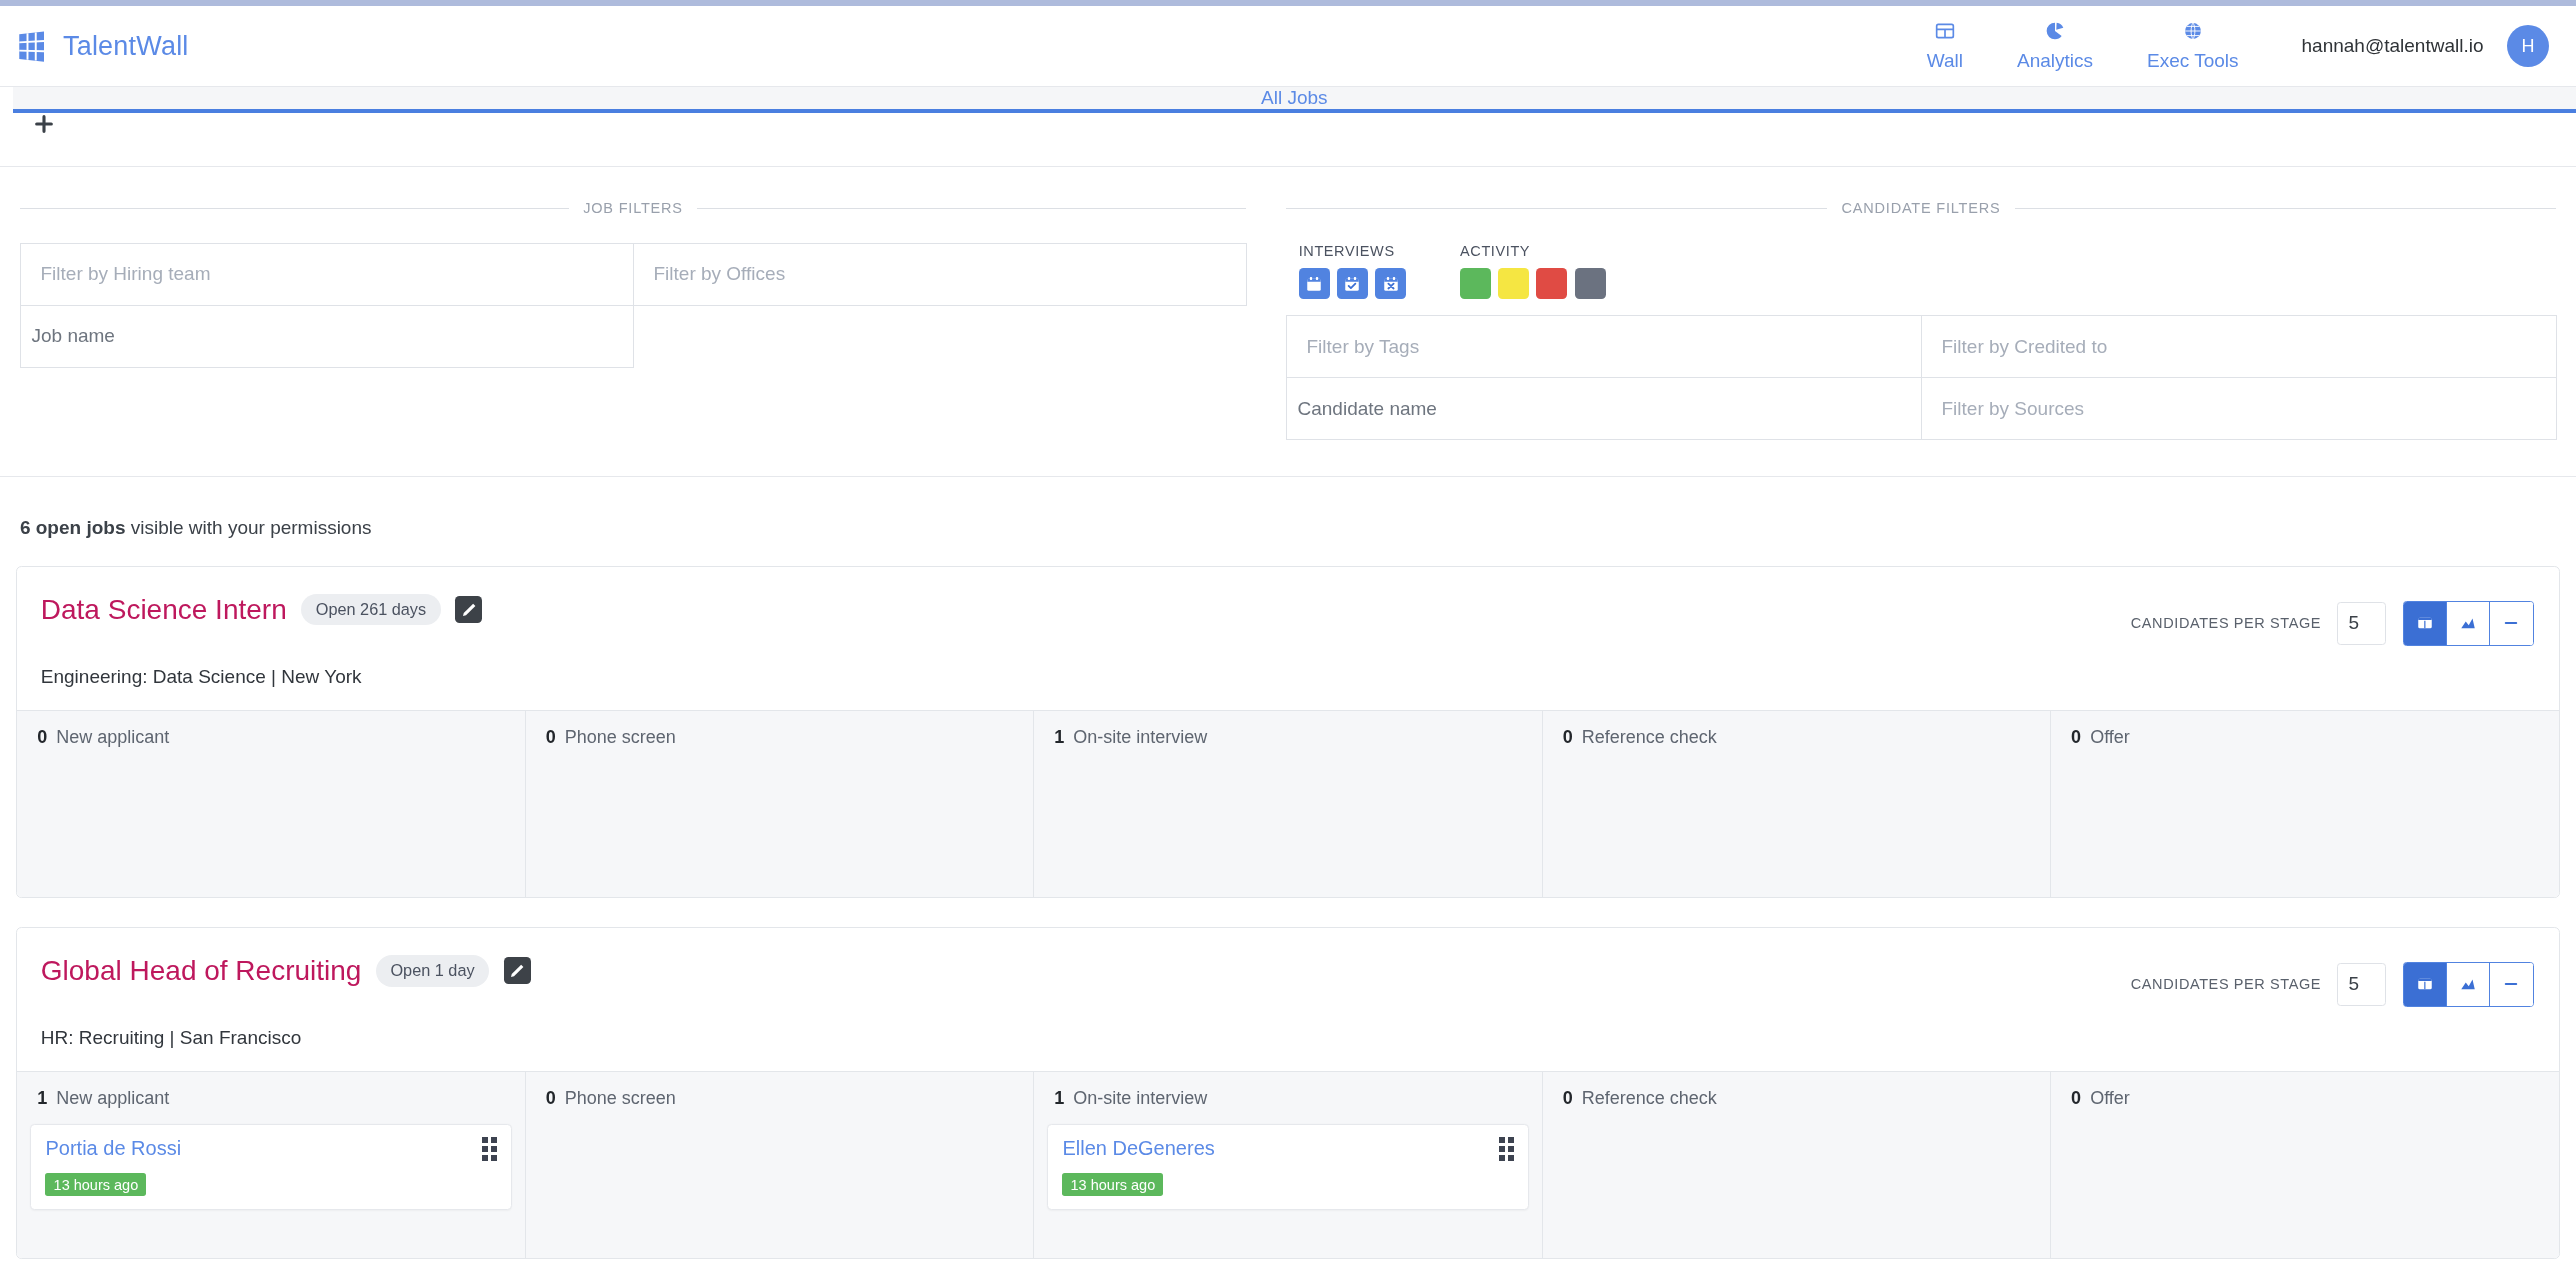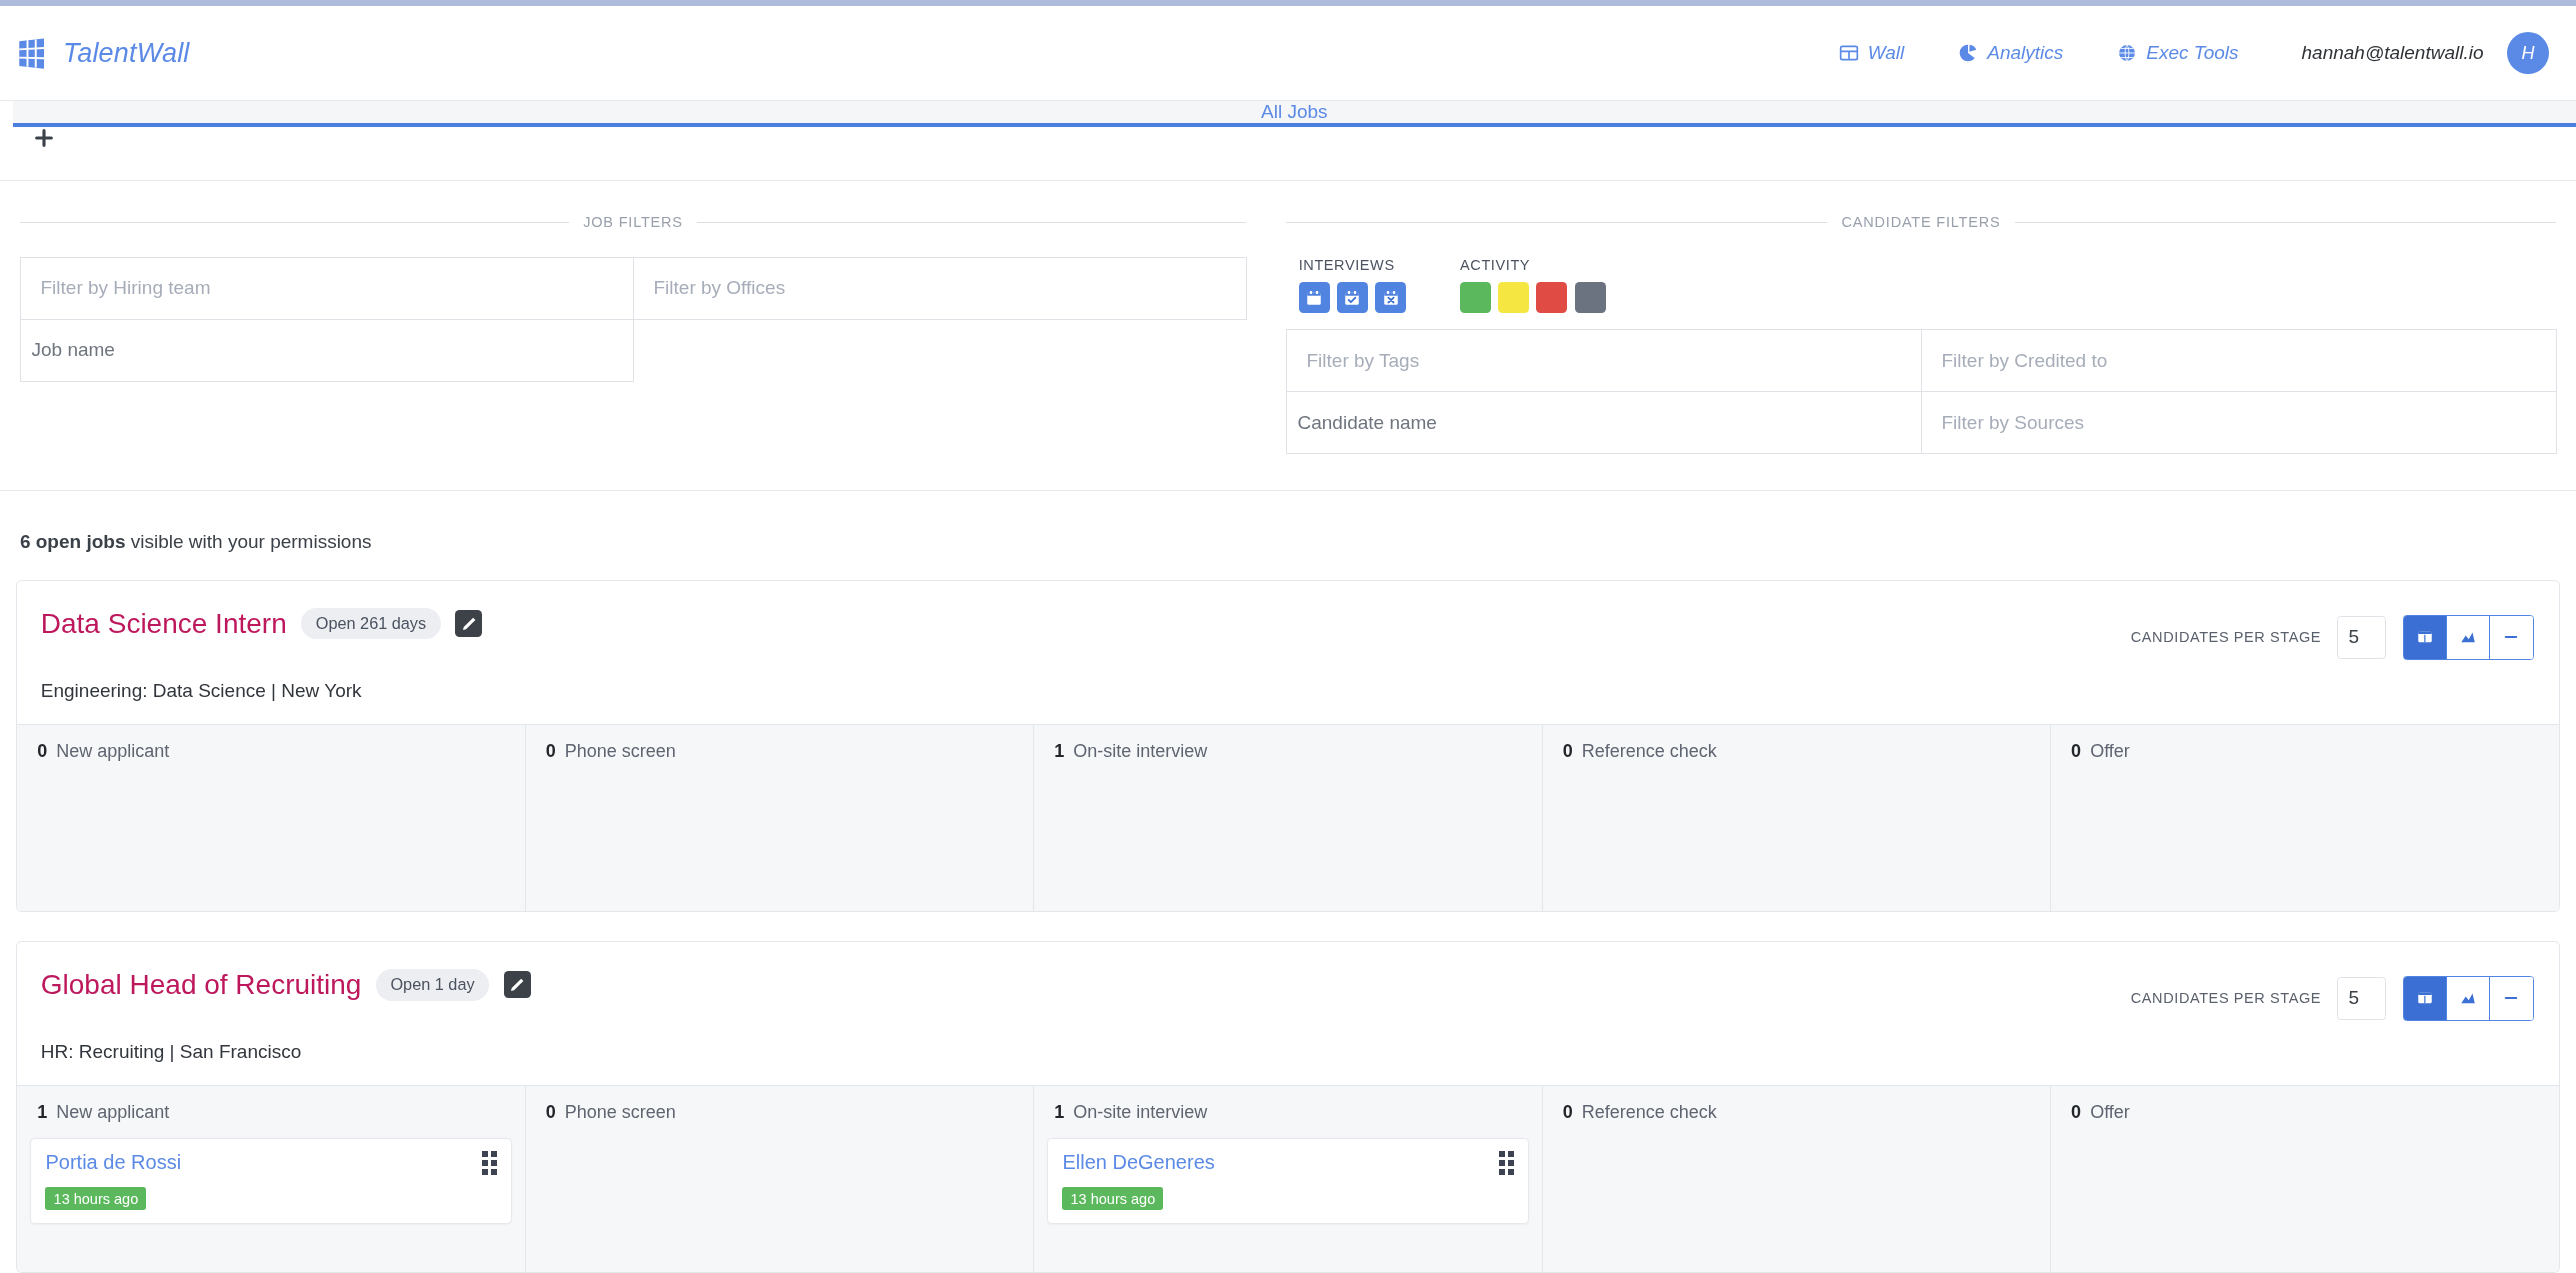--- a/index.html
+++ b/index.html
@@ -8,36 +8,35 @@
     background: #ffffff;
     font-family: "Liberation Sans", sans-serif;
     overflow: hidden;
   }
 
   
   .top-accent { height: 6.3px; background: #aebbdc; width: 100%; }
 
   
   .header {
-    height: 95px; width: 100%;
+    height: 81px; width: 100%;
     background: #ffffff;
     border-bottom: 0.9px solid #e6e8ec;
     display: flex; align-items: center;
     padding: 0 27px 0 16.3px;
-    font-style: italic;
   }
   .brand { display: flex; align-items: center; gap: 12.7px; }
   .brand-logo { width: 34px; height: 33px; display:block; }
   .brand-name { font-size: 27px; color: #5b8ae6; letter-spacing: 0.2px; }
 
   .nav { margin-left: auto; display: flex; align-items: center; gap: 0; }
   .nav-item {
     display: flex; align-items: center; gap: 9px;
     color: #5b8ae6; font-size: 19px; padding: 0 27px;
-    cursor: pointer; white-space: nowrap;
+    cursor: pointer; white-space: nowrap; flex-direction: column;
   }
   .nav-icon { width: 20px; height: 20px; display:block; }
   .user-email { color: #2f3337; font-size: 19px; padding: 0 23.5px 0 36px; white-space: nowrap; }
   .avatar {
     width: 42px; height: 42px; border-radius: 50%;
     background: #5b8ae6; color: #fff;
     display: flex; align-items: center; justify-content: center;
     font-size: 18px;
   }
 

